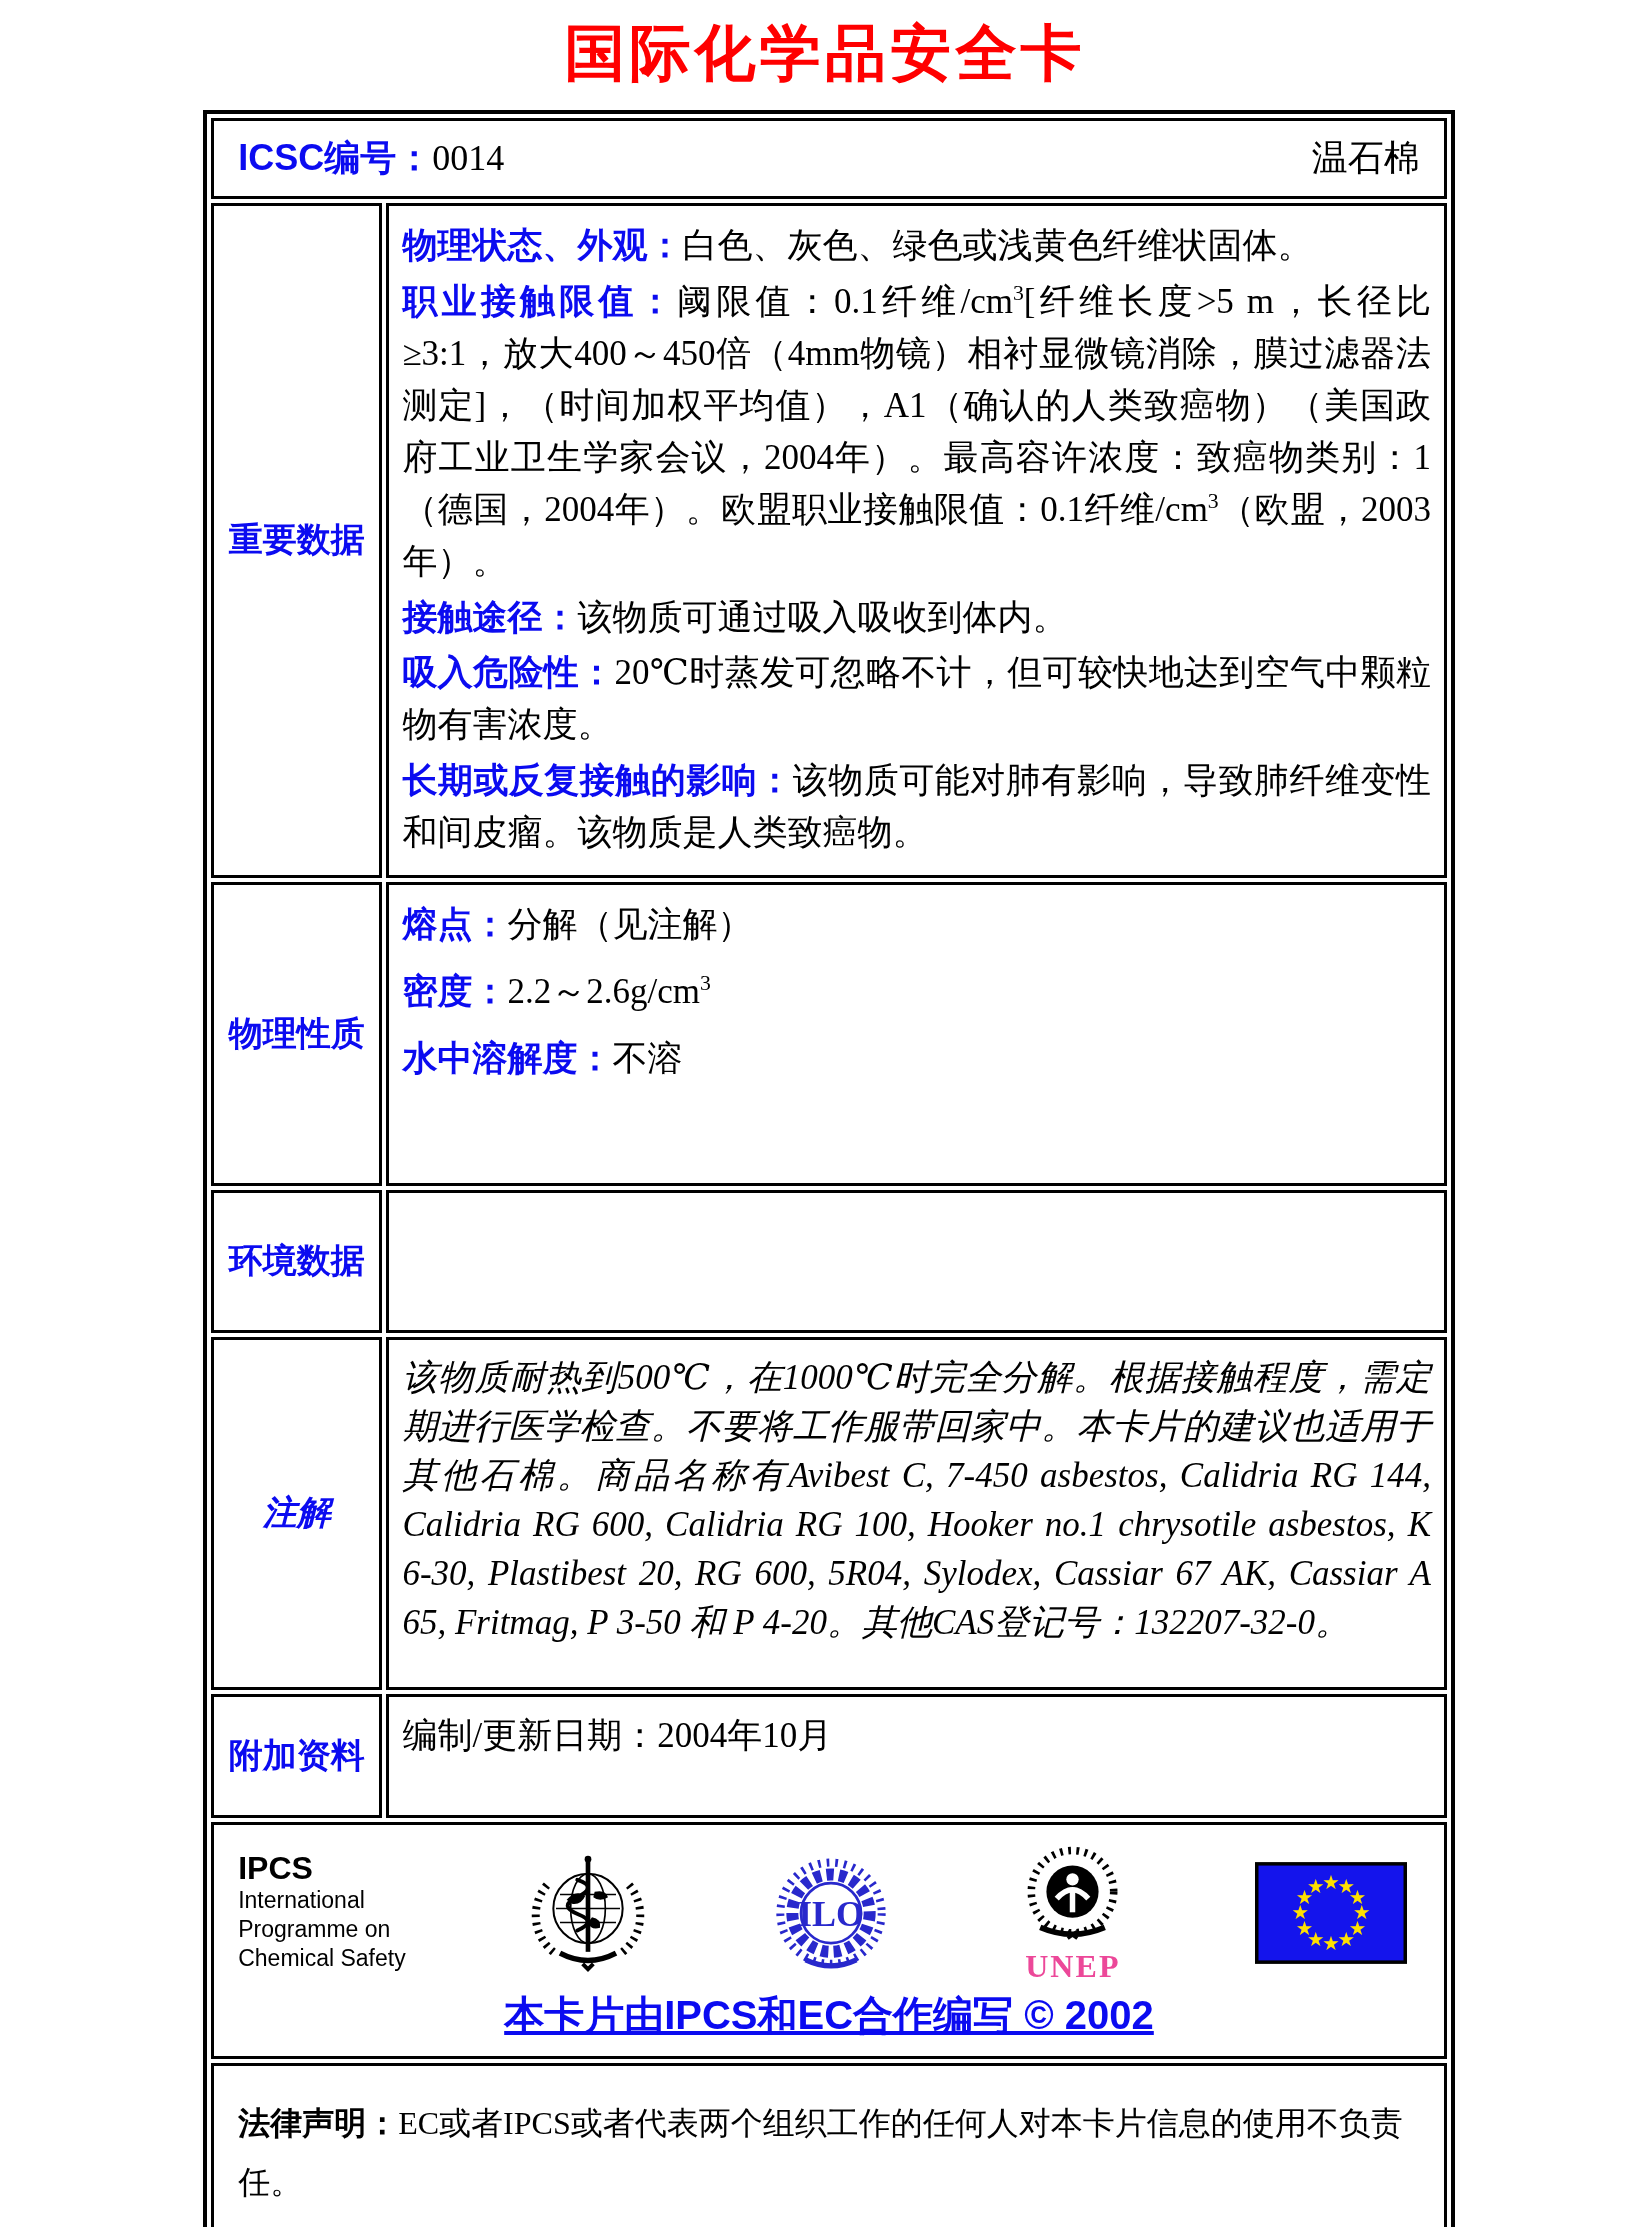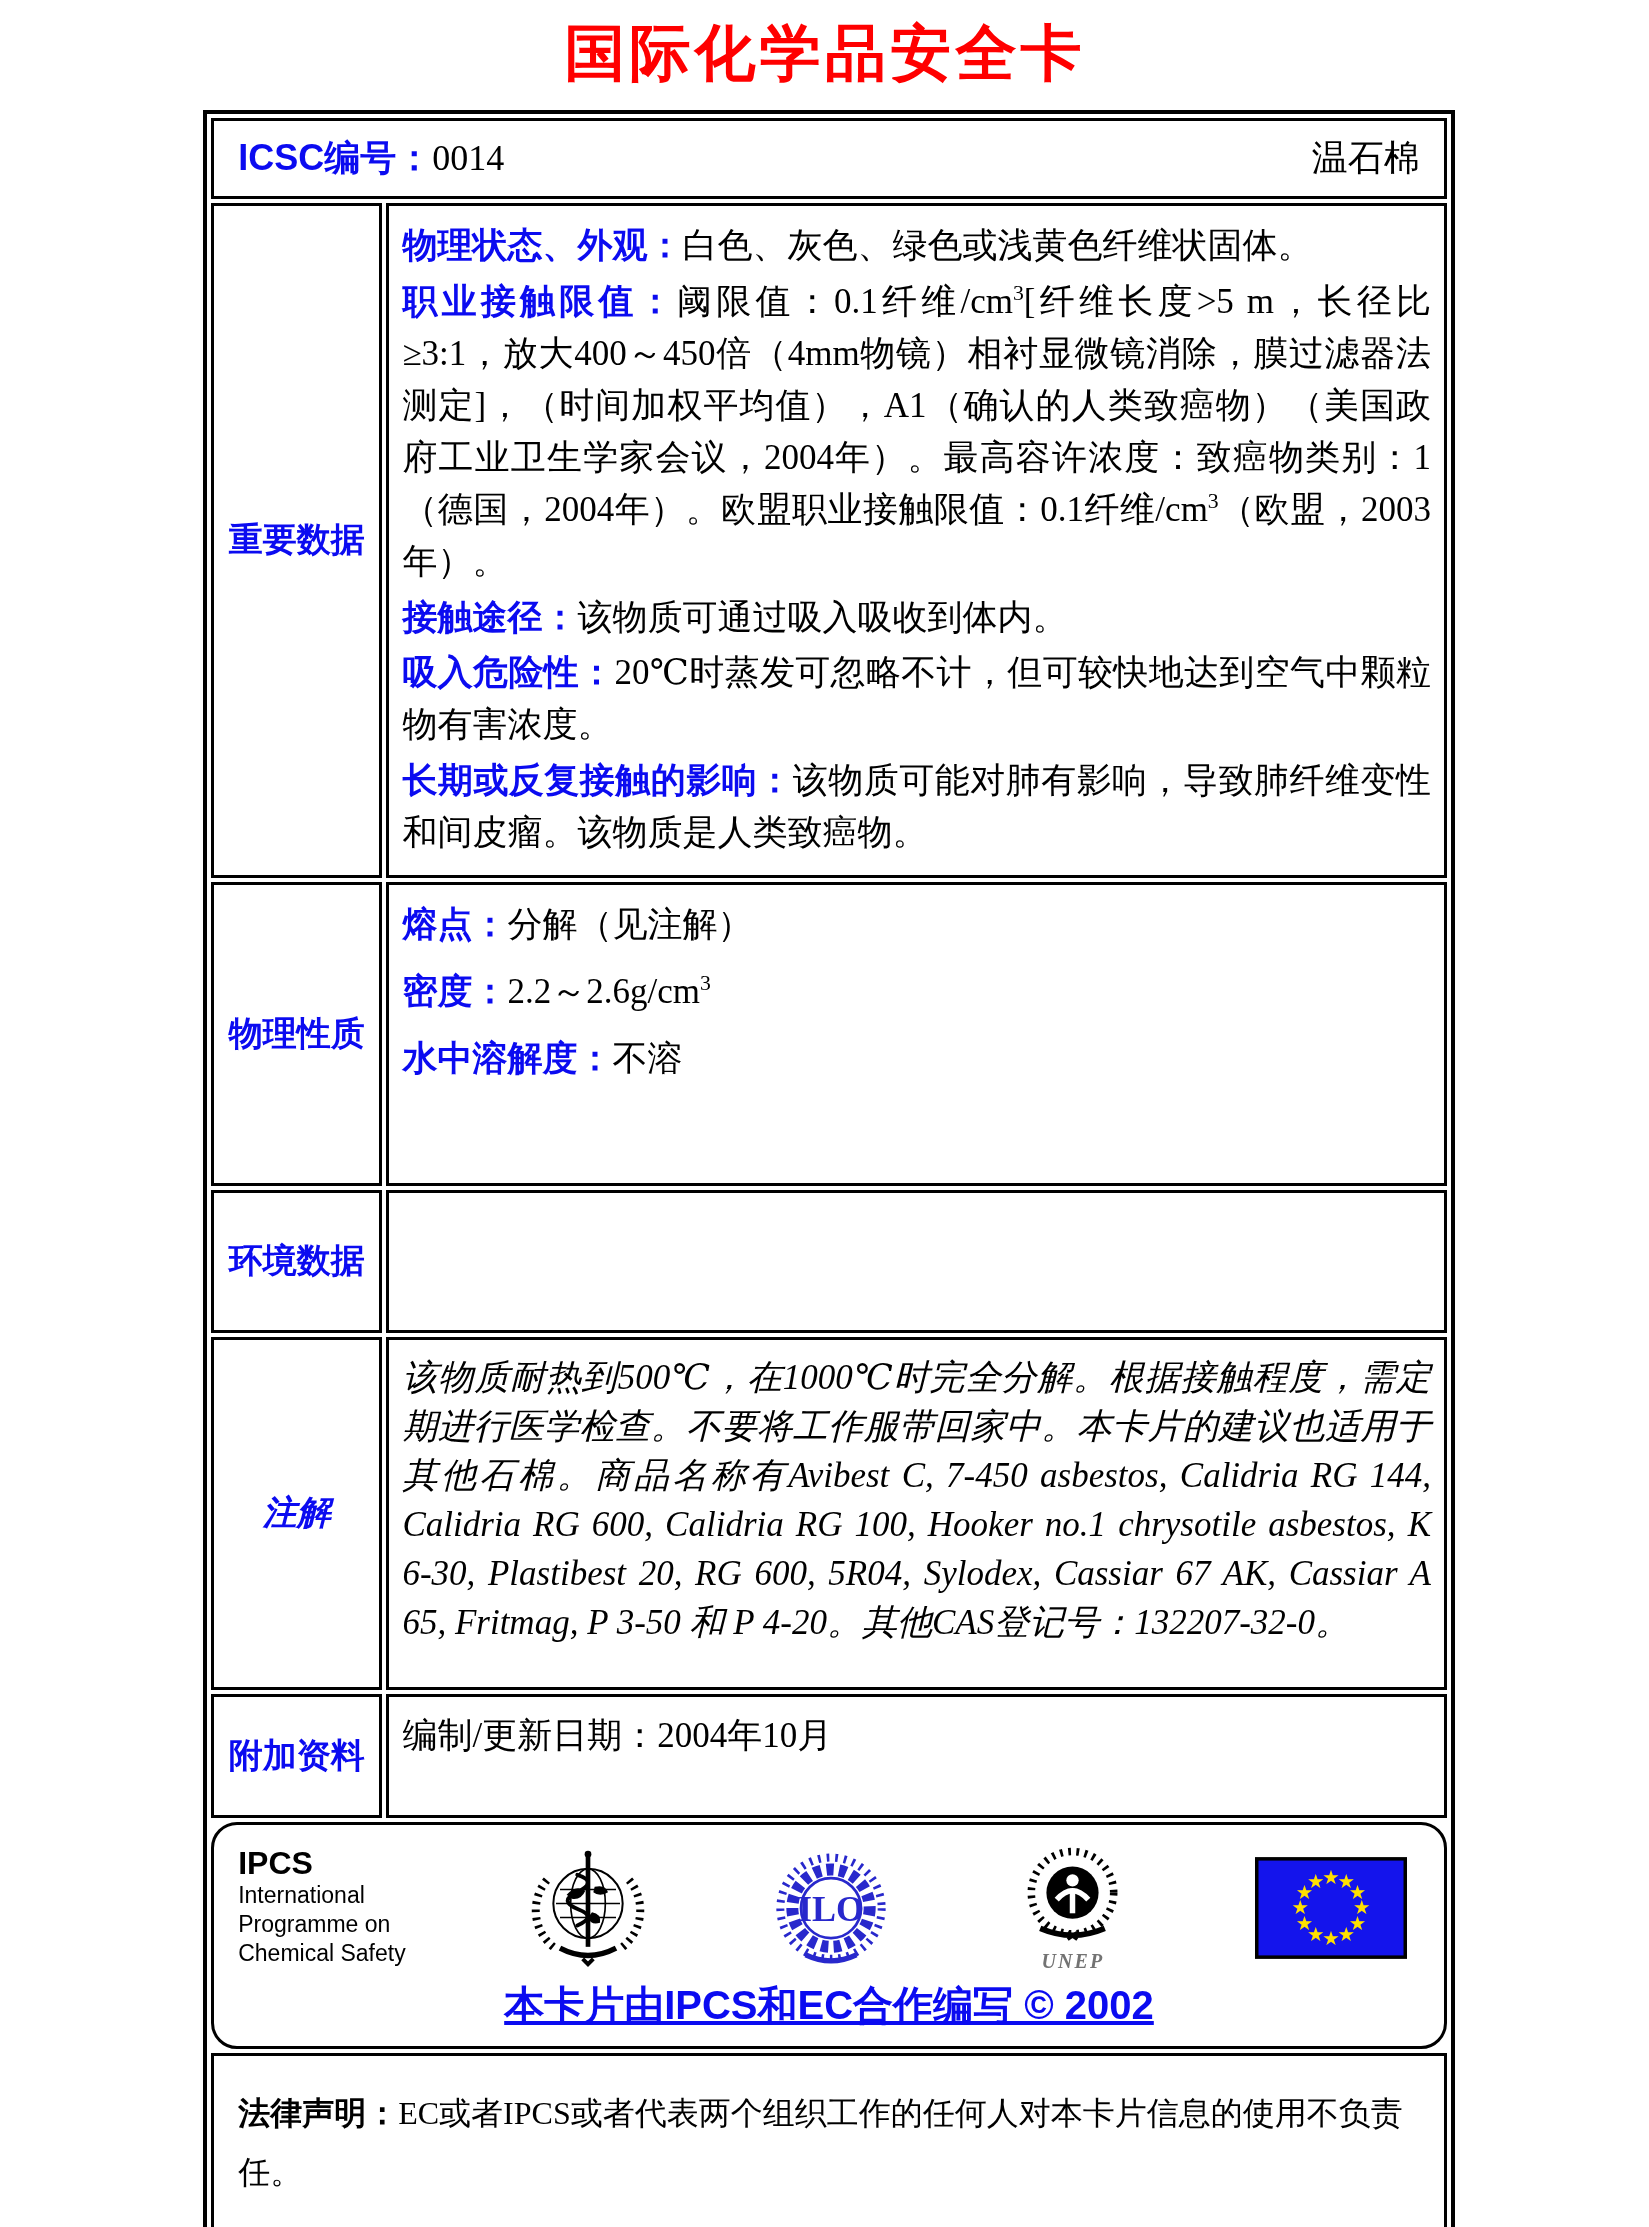--- a/index.html
+++ b/index.html
@@ -34,21 +34,21 @@
     box-sizing:border-box;
     padding:13px;
     background:#fff;
   }
   .r-header td{height:73px;vertical-align:middle;}
   .r-important td{height:622px;}
   .r-physical td{height:304px;}
   .r-env td{height:143px;}
   .r-notes td{height:353px;font-style:italic;}
   .r-additional td{height:124px;}
-  .r-footer td{height:194px;vertical-align:top;border-radius:26px;}
+  .r-footer td{height:194px;vertical-align:top;}
   .r-legal td{height:103px;vertical-align:top;}
 
   .hdr-flex{
     display:flex;justify-content:space-between;align-items:center;
     padding:0 11.2px;font-size:36px;
   }
   .blue-label{
     color:var(--accent-blue,#0000FF);
     font-weight:bold;
     font-family:"Liberation Sans","DejaVu Sans",sans-serif;
@@ -85,22 +85,22 @@
     text-align:center;
     margin-top:5.6px;
     font-size:40px;font-weight:bold;
     color:var(--accent-blue,#0000FF);
     font-family:"Liberation Sans","DejaVu Sans",sans-serif;
     text-decoration:underline;
   }
   .unep-block{text-align:center;}
   .unep-text{
     font-family:"Liberation Serif","DejaVu Serif",serif;
-    font-weight:bold;font-size:20px;letter-spacing:2.1px;line-height:1;
-    margin-top:0px;color:#737373;font-style:italic;
+    font-weight:bold;font-size:32px;letter-spacing:2.1px;line-height:1;
+    margin-top:0px;color:#ec4899;
   }
   .legal-wrap{padding:15.4px 11.2px;font-size:32px;line-height:59px;text-align:left;}
   .legal-label{
     font-weight:bold;color:#000;
     font-family:"Liberation Sans","DejaVu Sans",sans-serif;
   }
   svg text.logo-letters{
     font-family:"Liberation Serif","DejaVu Serif",serif;
     font-weight:bold;
   }

